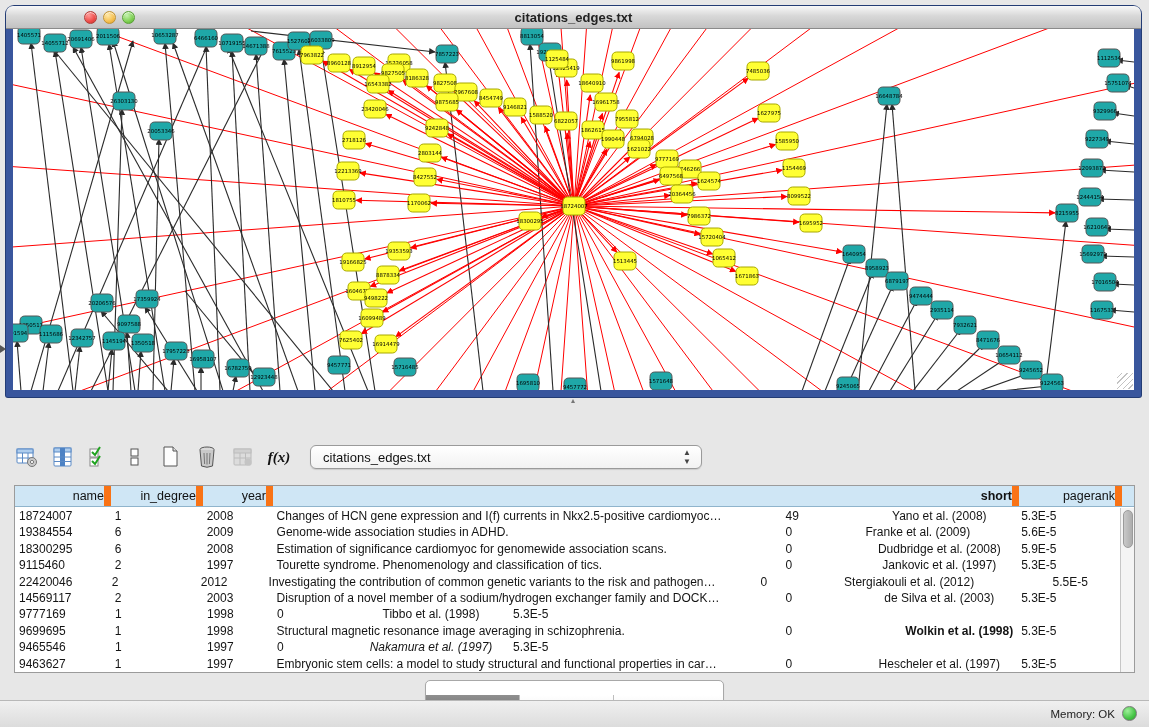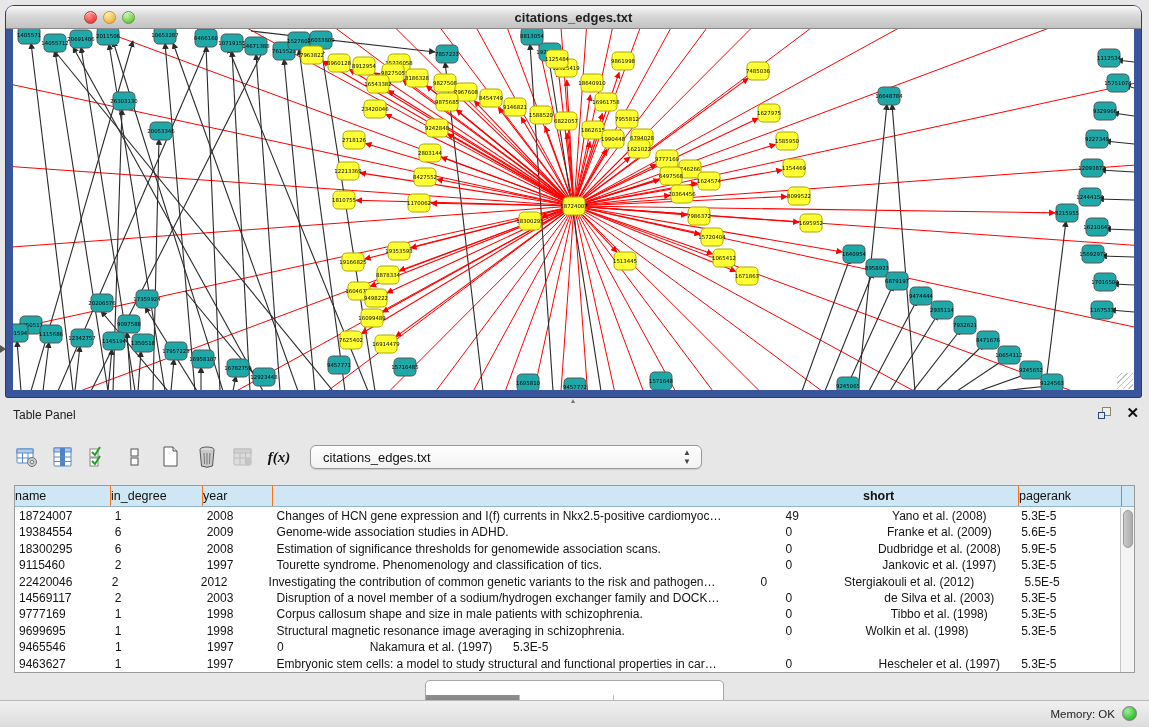--- a/index.html
+++ b/index.html
@@ -39,21 +39,21 @@
   .tbtn.disabled { opacity:.45; cursor:default; }
   #fx-label { font-family:"Liberation Serif", serif; font-style:italic; font-weight:bold; font-size:15px; color:#111; }
   #table-select { margin-left:8px; width:392px; height:24px; border:1px solid #9a9a9a; border-radius:6px;
     background:linear-gradient(#ffffff,#f2f2f2); position:relative; display:flex; align-items:center; cursor:pointer;
     box-shadow:0 1px 1px rgba(0,0,0,.12); }
   #table-select .val { font-size:13px; color:#111; padding-left:12px; }
   #table-select .spin { position:absolute; right:10px; top:2px; font-size:8px; color:#444; line-height:9px; text-align:center; }
 
   #grid { position:absolute; left:14px; top:84px; width:1121px; height:188px; background:#fff; border:1px solid #9b9b9b; }
   #grid-header { display:flex; height:21px; background:#cfe6f5; border-bottom:1px solid #8fb4cc; }
-  #grid-header .hc { font-size:12.5px; color:#111; text-align:left; line-height:20px; border-right:1px solid #f97316;
+  #grid-header .hc { font-size:12.5px; color:#111; text-align:right; line-height:20px; border-right:7px solid #f97316;
     overflow:hidden; white-space:nowrap; }
   #grid-header .hc .sort { font-size:10px; margin-right:3px; color:#333; }
   #grid-body { position:absolute; left:0; top:22px; right:14px; bottom:0; overflow:hidden; }
   .row { display:flex; height:16.4px; }
   .row .c { font-size:12px; color:#141414; line-height:16px; padding:0 4px; overflow:hidden; white-space:nowrap; }
   #vscroll { position:absolute; right:0; top:22px; width:14px; bottom:0; background:#f4f4f4; border-left:1px solid #c6c6c6; }
   #vscroll .thumb { position:absolute; left:1.5px; top:2px; width:10px; height:38px; border-radius:5px;
     background:linear-gradient(90deg,#c9c9c9,#adadad); border:1px solid #9b9b9b; }
 
   #tabs { position:absolute; left:0; top:279px; width:100%; display:flex; justify-content:center; }
@@ -720,28 +720,20 @@
           </g>
         </svg>
       <div id="grip"></div>
     </div>
   </div>
 
   <div id="desk-mark"></div>
 
   <div id="table-panel">
     <div id="tp-handle">▴</div>
-    <div id="tp-header">
-      <span id="tp-title">Table Panel</span>
-      <span id="tp-float">
-          <span class="sq1"></span>
-          <span class="sq2"></span>
-        </span>
-      <span id="tp-close">✕</span>
-    </div>
 
     <div id="tp-toolbar">
       <span class="tbtn">
         <svg width="22" height="22">
             <rect x="1" y="3" width="16" height="14" rx="1" fill="#fff" stroke="#5b8ac6"></rect>
             <rect x="1" y="3" width="16" height="4" fill="#aecdEE" stroke="#5b8ac6"></rect>
             <line x1="6.5" y1="7" x2="6.5" y2="17" stroke="#5b8ac6"></line>
             <line x1="12" y1="7" x2="12" y2="17" stroke="#5b8ac6"></line>
             <line x1="1" y1="12" x2="17" y2="12" stroke="#5b8ac6"></line>
             <circle cx="16" cy="16" r="4.5" fill="#c9c9c9" stroke="#777"></circle>
@@ -824,83 +816,82 @@
             <div class="c" style="width: 80px; text-align: left;">49</div>
             <div class="c" style="width: 156px; text-align: center;">Yano et al. (2008)</div>
             <div class="c" style="width: 103px; text-align: left;">5.3E-5</div>
           </div>
           <div class="row">
             <div class="c" style="width: 96px; text-align: left;">19384554</div>
             <div class="c" style="width: 92px; text-align: left;">6</div>
             <div class="c" style="width: 70px; text-align: left;">2009</div>
             <div class="c" style="width: 510px; text-align: left;">Genome-wide association studies in ADHD.</div>
             <div class="c" style="width: 80px; text-align: left;">0</div>
-            <div class="c" style="width: 156px; text-align: center;">Franke et al. (2009)</div>
+            <div class="c" style="width: 156px; ">Franke et al. (2009)</div>
             <div class="c" style="width: 103px; text-align: left;">5.6E-5</div>
           </div>
           <div class="row">
             <div class="c" style="width: 96px; text-align: left;">18300295</div>
             <div class="c" style="width: 92px; text-align: left;">6</div>
             <div class="c" style="width: 70px; text-align: left;">2008</div>
-            <div class="c" style="width: 510px; text-align: left;">Estimation of significance thresholds for genomewide association scans.</div>
+            <div class="c" style="width: 510px; text-align: left;">Estimation of significance cardiomyoc for genomewide association scans.</div>
             <div class="c" style="width: 80px; text-align: left;">0</div>
             <div class="c" style="width: 156px; text-align: center;">Dudbridge et al. (2008)</div>
             <div class="c" style="width: 103px; text-align: left;">5.9E-5</div>
           </div>
           <div class="row">
             <div class="c" style="width: 96px; text-align: left;">9115460</div>
             <div class="c" style="width: 92px; text-align: left;">2</div>
             <div class="c" style="width: 70px; text-align: left;">1997</div>
             <div class="c" style="width: 510px; text-align: left;">Tourette syndrome. Phenomenology and classification of tics.</div>
             <div class="c" style="width: 80px; text-align: left;">0</div>
             <div class="c" style="width: 156px; text-align: center;">Jankovic et al. (1997)</div>
             <div class="c" style="width: 103px; text-align: left;">5.3E-5</div>
           </div>
           <div class="row">
             <div class="c" style="width: 96px; text-align: left;">22420046</div>
             <div class="c" style="width: 92px; text-align: left;">2</div>
             <div class="c" style="width: 70px; text-align: left;">2012</div>
             <div class="c" style="width: 510px; text-align: left;">Investigating the contribution of common genetic variants to the risk and pathogen…</div>
             <div class="c" style="width: 80px; text-align: left;">0</div>
             <div class="c" style="width: 156px; text-align: center;">Stergiakouli et al. (2012)</div>
-            <div class="c" style="width: 103px; text-align: left; margin-left: 36px;">5.5E-5</div>
+            <div class="c" style="width: 103px; text-align: center; margin-left: 36px;">5.5E-5</div>
           </div>
           <div class="row">
             <div class="c" style="width: 96px; text-align: left;">14569117</div>
             <div class="c" style="width: 92px; text-align: left;">2</div>
             <div class="c" style="width: 70px; text-align: left;">2003</div>
             <div class="c" style="width: 510px; text-align: left;">Disruption of a novel member of a sodium/hydrogen exchanger family and DOCK…</div>
             <div class="c" style="width: 80px; text-align: left;">0</div>
             <div class="c" style="width: 156px; text-align: center;">de Silva et al. (2003)</div>
             <div class="c" style="width: 103px; text-align: left;">5.3E-5</div>
           </div>
           <div class="row">
             <div class="c" style="width: 96px; text-align: left;">9777169</div>
             <div class="c" style="width: 92px; text-align: left;">1</div>
             <div class="c" style="width: 70px; text-align: left;">1998</div>
-            <div class="c" style="width: 510px; text-align: left;">Corpus callosum shape and size in male patients with schizophrenia.</div>
             <div class="c" style="width: 80px; text-align: left;">0</div>
             <div class="c" style="width: 156px; text-align: center;">Tibbo et al. (1998)</div>
             <div class="c" style="width: 103px; text-align: left;">5.3E-5</div>
           </div>
           <div class="row">
             <div class="c" style="width: 96px; text-align: left;">9699695</div>
             <div class="c" style="width: 92px; text-align: left;">1</div>
             <div class="c" style="width: 70px; text-align: left;">1998</div>
             <div class="c" style="width: 510px; text-align: left;">Structural magnetic resonance image averaging in schizophrenia.</div>
             <div class="c" style="width: 80px; text-align: left;">0</div>
-            <div class="c" style="width: 156px; text-align: left;">Wolkin et al. (1998)</div>
+            <div class="c" style="width: 156px; text-align: right; font-weight: bold;">Wolkin et al. (1998)</div>
             <div class="c" style="width: 103px; text-align: left;">5.3E-5</div>
           </div>
           <div class="row">
             <div class="c" style="width: 96px; text-align: left;">9465546</div>
             <div class="c" style="width: 92px; text-align: left;">1</div>
             <div class="c" style="width: 70px; text-align: left;">1997</div>
             <div class="c" style="width: 80px; text-align: left;">0</div>
-            <div class="c" style="width: 156px; text-align: center;">Nakamura et al. (1997)</div>
+            <div class="c" style="width: 156px; text-align: center; font-style: italic;">Nakamura et al. (1997)</div>
             <div class="c" style="width: 103px; text-align: left;">5.3E-5</div>
           </div>
           <div class="row">
             <div class="c" style="width: 96px; text-align: left;">9463627</div>
             <div class="c" style="width: 92px; text-align: left;">1</div>
             <div class="c" style="width: 70px; text-align: left;">1997</div>
             <div class="c" style="width: 510px; text-align: left;">Embryonic stem cells: a model to study structural and functional properties in car…</div>
             <div class="c" style="width: 80px; text-align: left;">0</div>
             <div class="c" style="width: 156px; text-align: center;">Hescheler et al. (1997)</div>
             <div class="c" style="width: 103px; text-align: left;">5.3E-5</div>

